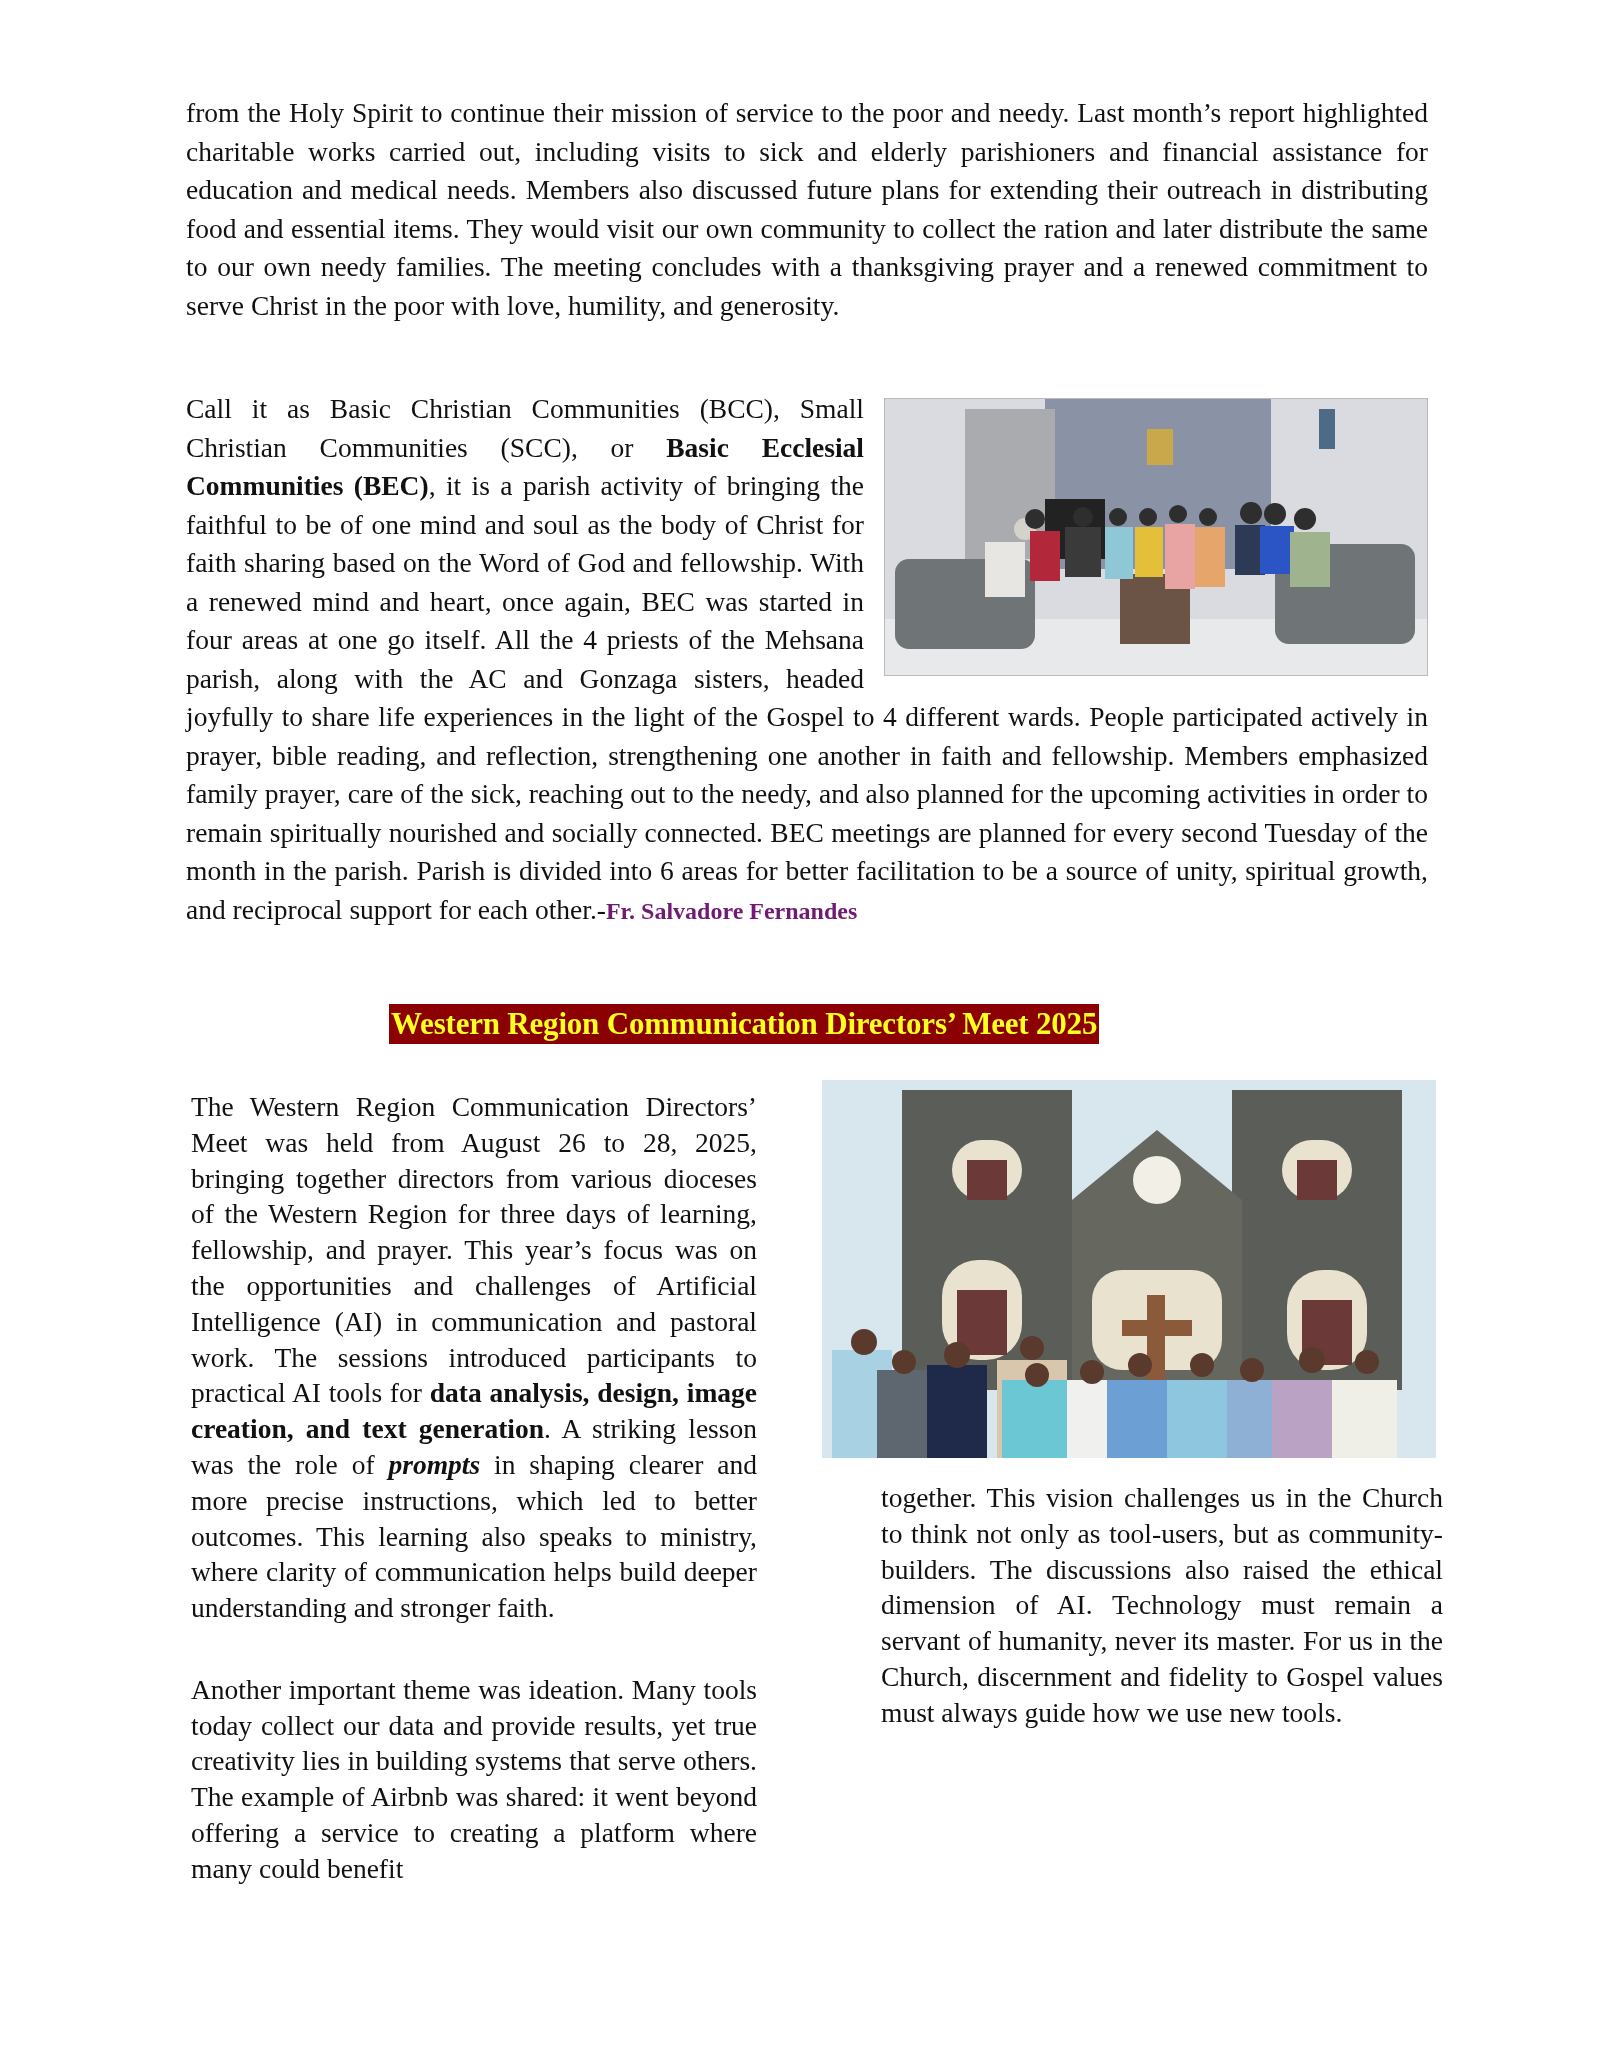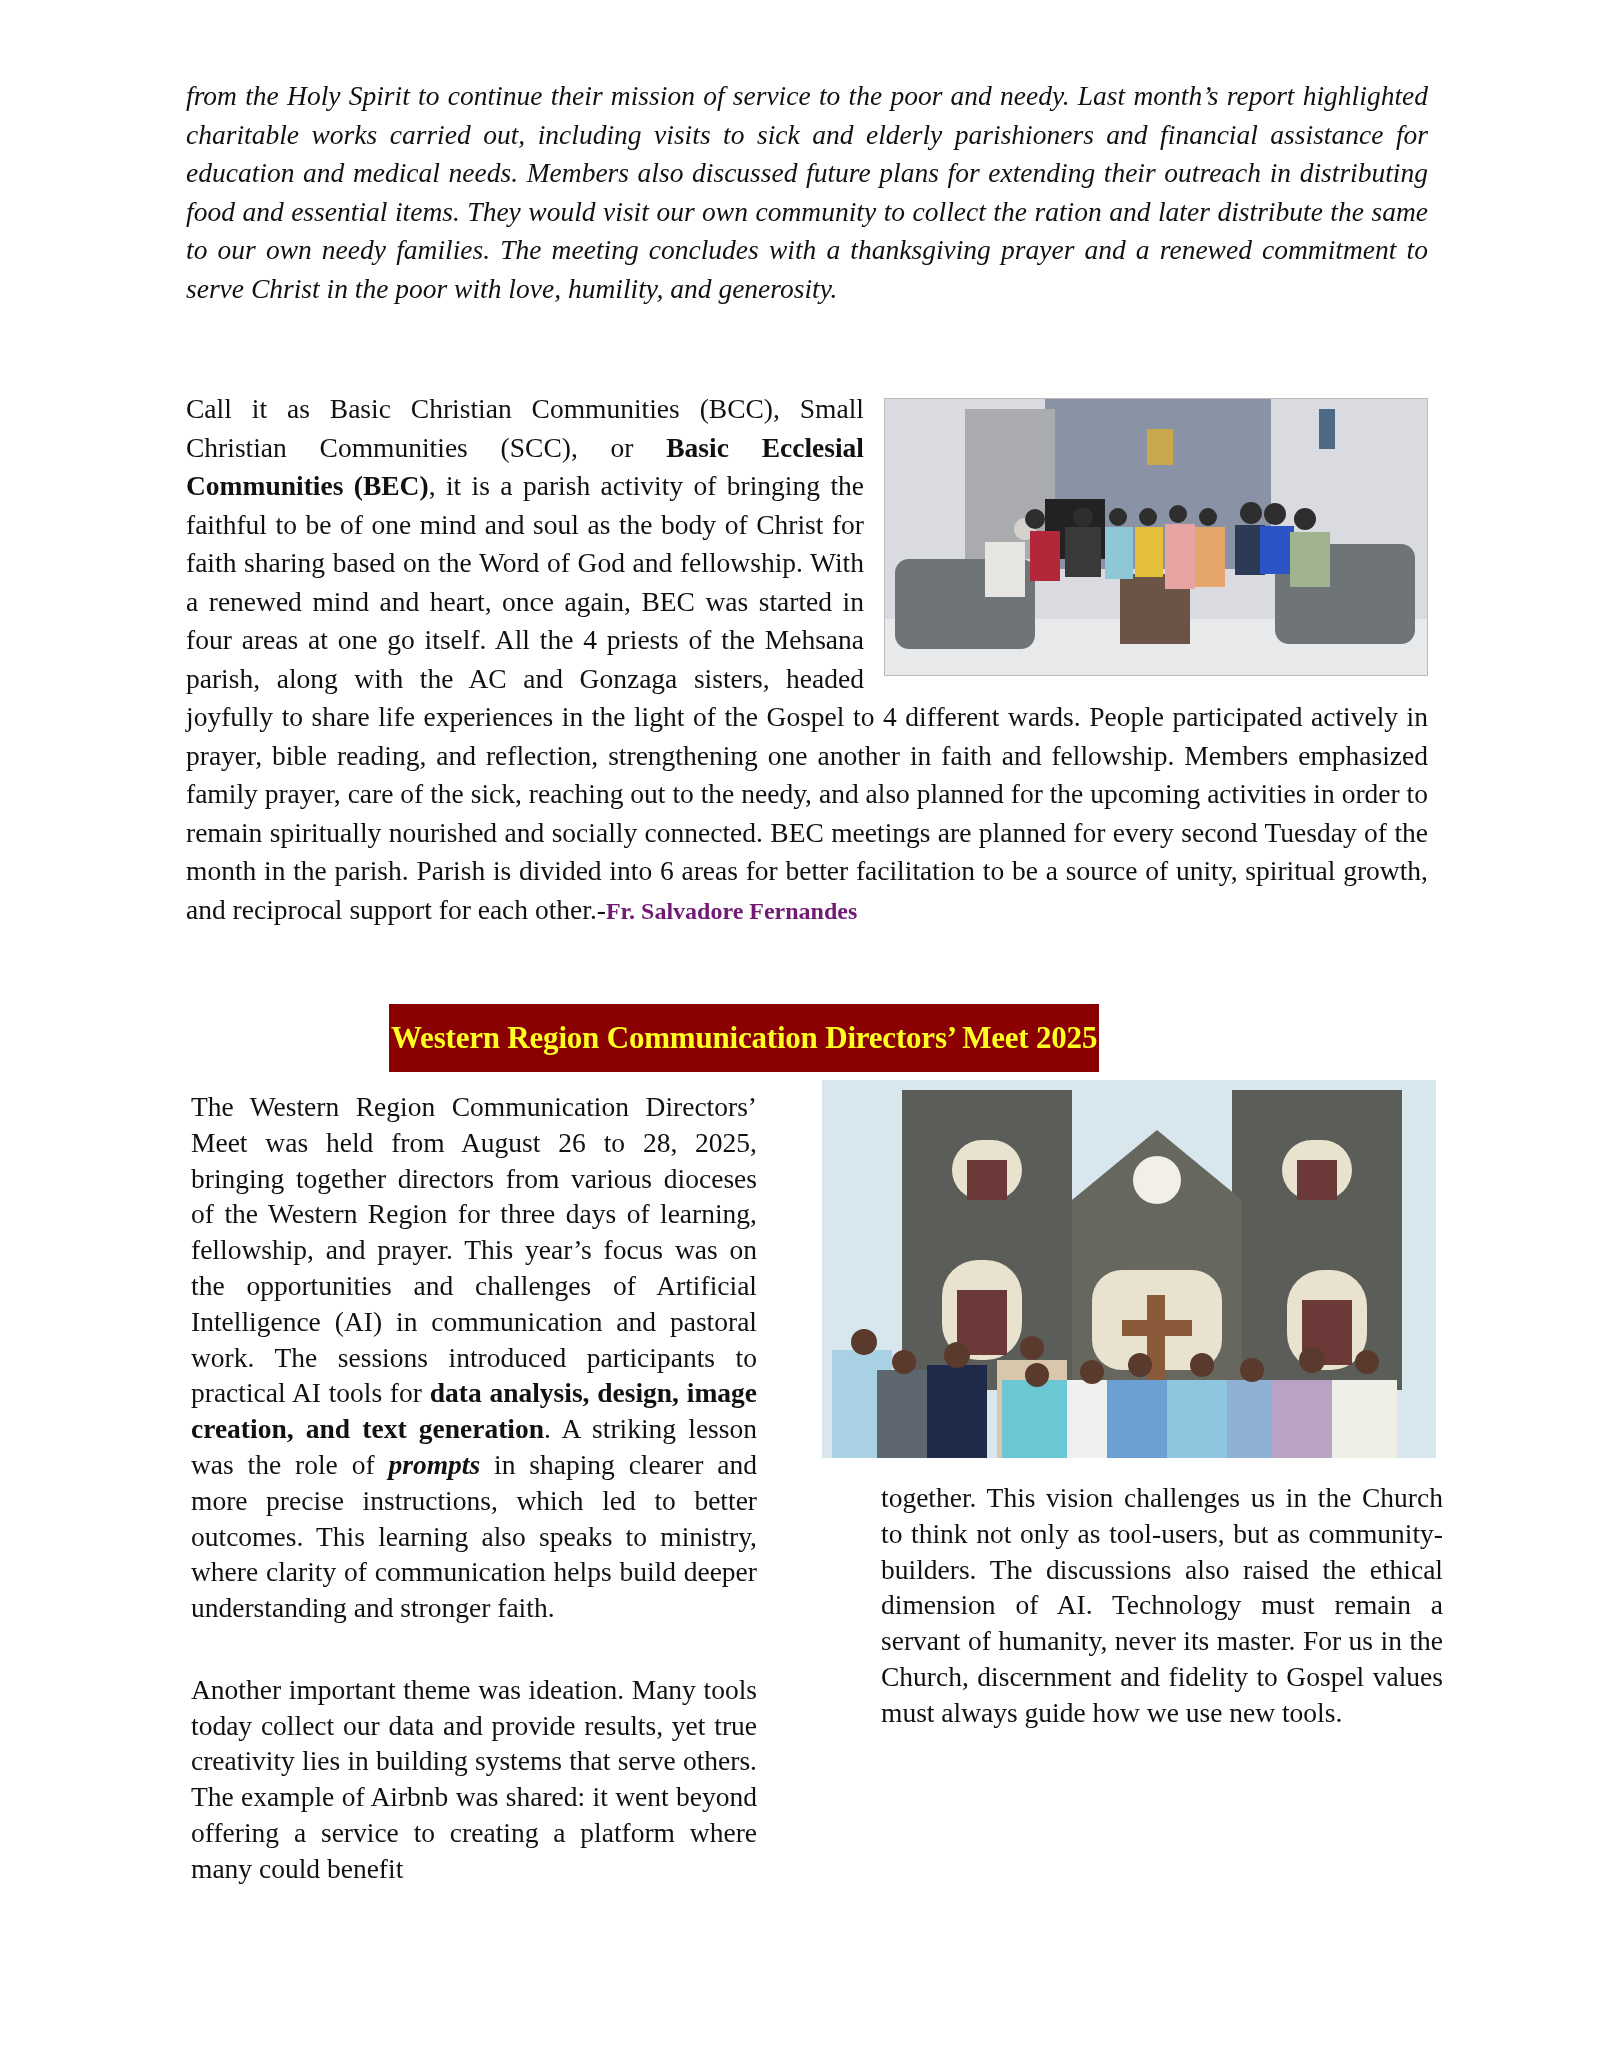--- a/index.html
+++ b/index.html
@@ -1,28 +1,28 @@
 <!DOCTYPE html>
 <html><head>
 <meta charset="utf-8">
 <style>
   html, body { margin: 0; padding: 0; background: #ffffff; }
   body { width: 1600px; height: 2071px; position: relative; overflow: hidden;
          font-family: "Liberation Serif", "DejaVu Serif", serif; color: #111; }
   .para { position: absolute; left: 186px; font-size: 27.5px; line-height: 38.5px;
           text-align: justify; margin: 0; }
-  .p1 { top: 77px; width: 1242px; font-style: italic; }
+  .p1 { top: 94px; width: 1242px; }
   .bec-wrap { position: absolute; left: 186px; top: 390px; width: 1242px;
               font-size: 27.5px; line-height: 38.5px; text-align: justify; }
   .bec-photo { float: right; width: 542px; height: 276px; margin: 8px 0 6px 20px;
                position: relative; overflow: hidden; border: 1px solid #bbb; }
   .author { color: #701a75; font-weight: bold; font-size: 24px; }
   .banner { position: absolute; top: 1004px; left: 389px; height: 40px;
             background: #8b0000; color: #ffff22; font-weight: bold; font-size: 31px;
-            line-height: 40px; padding: 14px 2px; white-space: nowrap; letter-spacing: -0.2px; }
+            line-height: 40px; padding: 0 2px; white-space: nowrap; letter-spacing: -0.2px; }
   .col { position: absolute; font-size: 27.5px; line-height: 35.8px; text-align: justify; }
   .col p { margin: 5px; }
   .col .gap { height: 35.8px; }
   .left-col { left: 186px; top: 1084px; width: 576px; }
   .right-col { left: 876px; top: 1475px; width: 572px; }
   .church-photo { position: absolute; left: 822px; top: 1080px; width: 614px; height: 378px;
                   overflow: hidden; }
   svg { display: block; }
 </style>
 </head>

